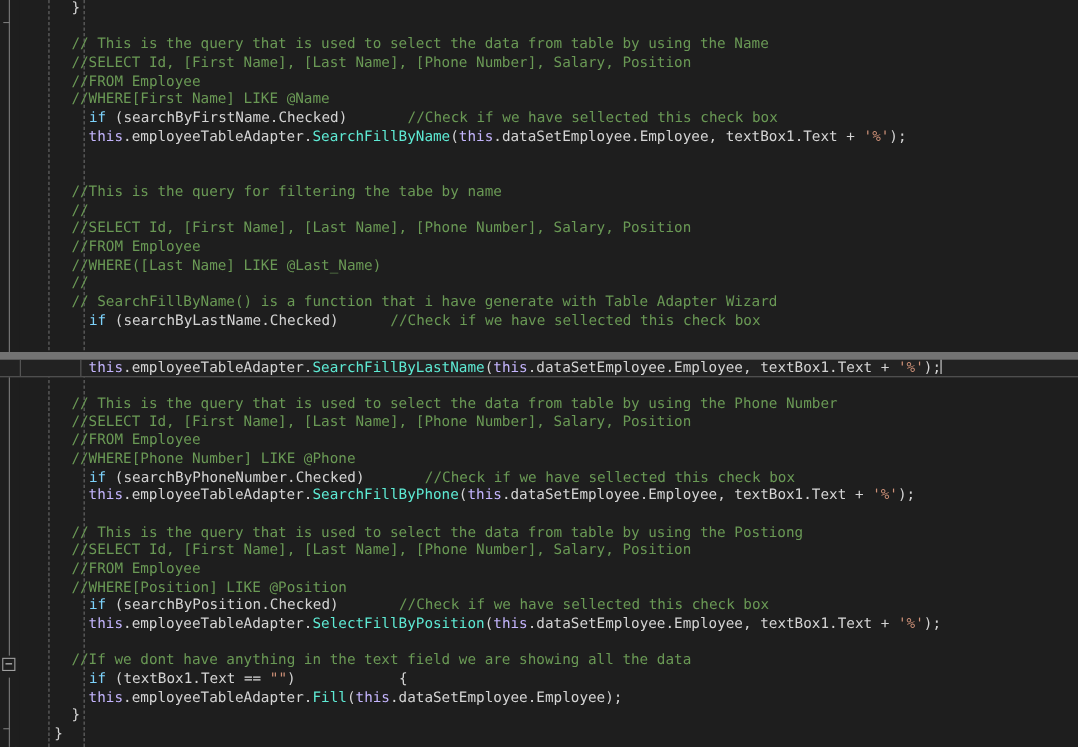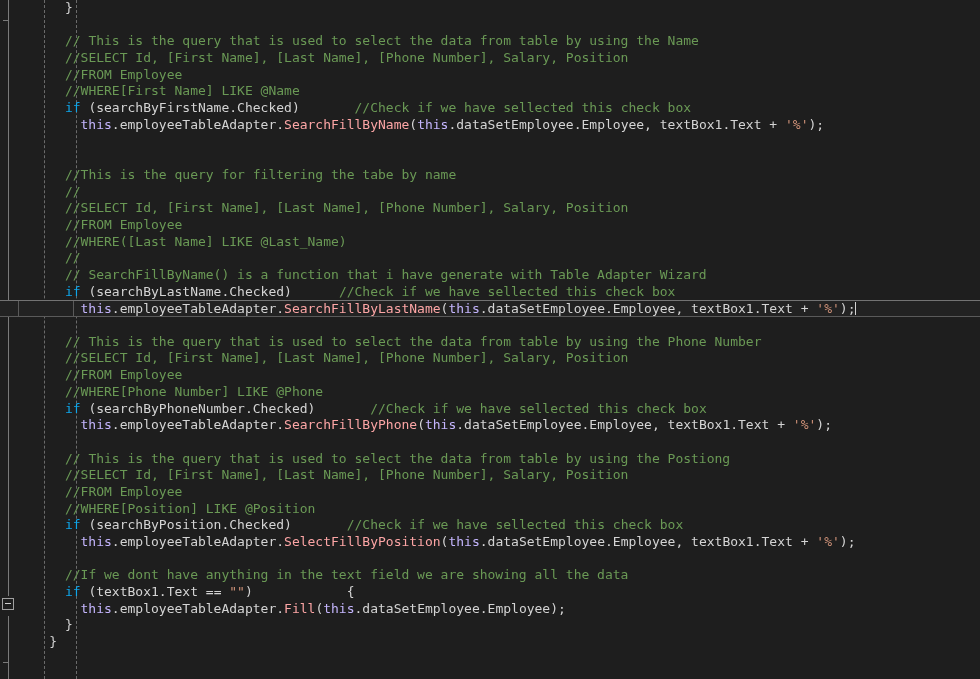--- a/index.html
+++ b/index.html
@@ -48,40 +48,41 @@
     color:#d4d4d4;
     letter-spacing:0px;
   }
   .line{
     position:relative;height:16.7px;padding-left:18px;
     box-sizing:content-box;
     white-space:pre;
   }
   
   .line.current{
-    border-top:1px solid #737373;
+    border-top:7px solid #737373;
     border-bottom:1px solid #5a5a5a;
     background:#222222;
     height:14.7px;
+    margin-top:20px;
   }
   .cur-box{
     position:absolute;left:18px;top:0;width:56px;height:100%;
     border-right:1px solid #5a5a5a;border-left:1px solid #5a5a5a;
     box-sizing:border-box;pointer-events:none;
   }
   .caret{
     display:inline-block;width:1px;height:13px;
     background:#d4d4d4;vertical-align:-2px;
     margin-left:0px;
   }
   
   .cmt{color:#6a9955;}
-  .kw{color:#0ea5e9;}
+  .kw{color:#7dd3fc;margin-left:16px;}
   .this{color:#c4b5fd;}
-  .fn{color:#fca5a5;}
+  .fn{color:#5eead4;}
   .str{color:#ce9178;}
   .id{color:#d4d4d4;}
   .pn{color:#d4d4d4;}
   .br{color:#d4d4d4;}
 </style>
 </head>
 <body>
 
 <div id="editor">
 

